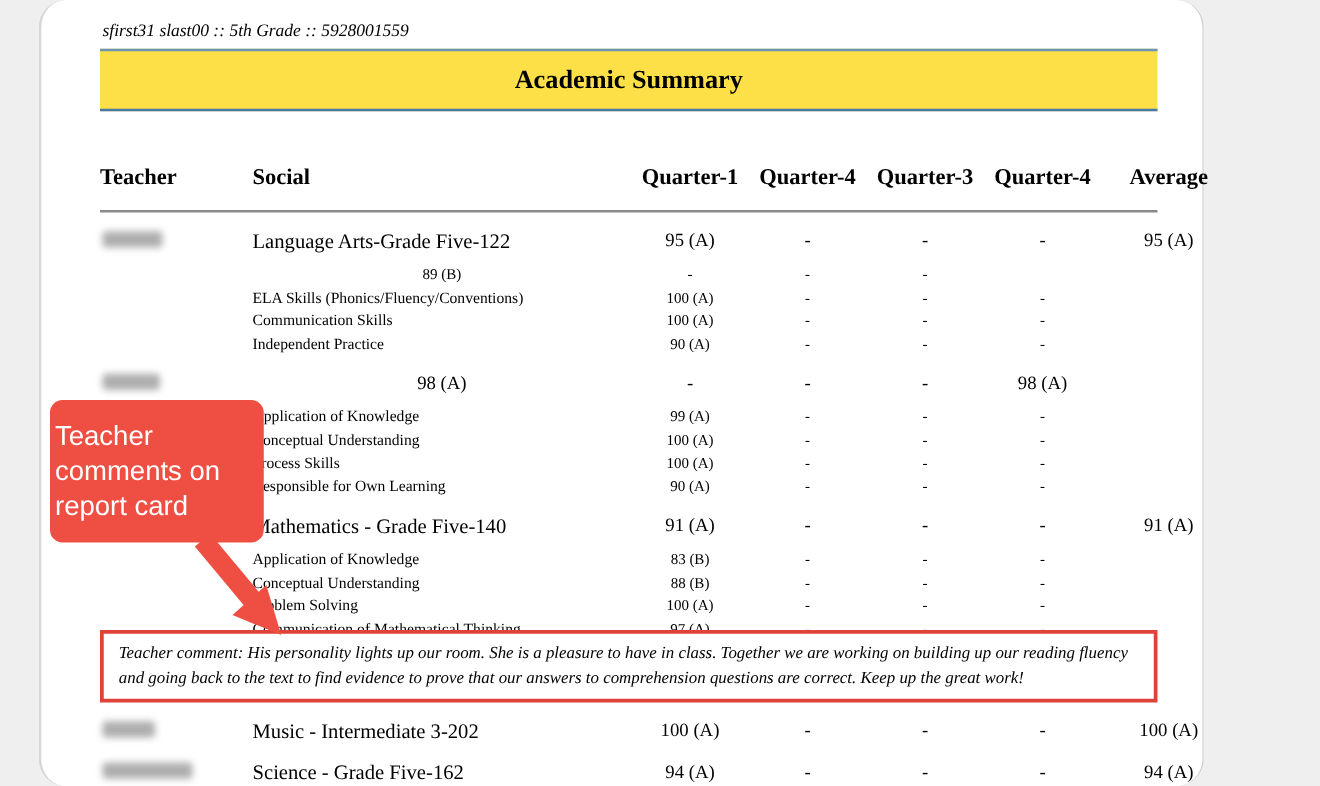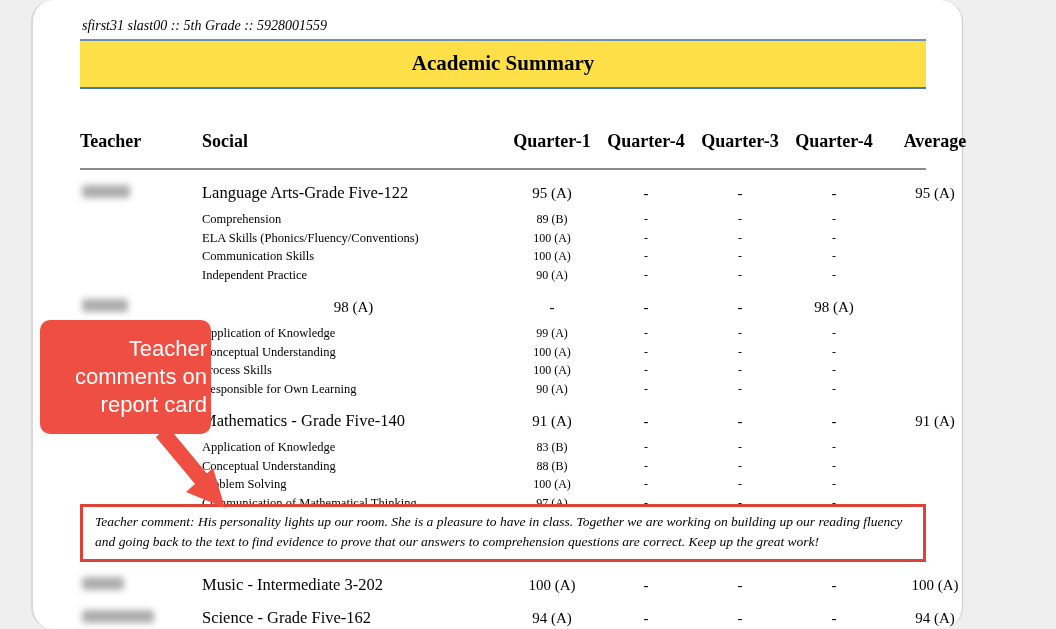--- a/index.html
+++ b/index.html
@@ -57,21 +57,21 @@
     border:3px solid #df4338;
     padding:5px 12px 7px 12px;
     font-style:italic; font-size:13.5px; line-height:20px;
     z-index:3;
   }
 
   .callout {
     position:absolute; left:40px; top:320px; width:171px;
     background:#ef4e43; color:#fff; border-radius:10px;
     font-family:"Liberation Sans", sans-serif;
-    font-size:22px; line-height:28px; text-align:right;
+    font-size:22px; line-height:28px; text-align:left;
     padding:15px 4px; z-index:5;
   }
   .callout-arrow {
     position:absolute; left:148px; top:430px; width:100px; height:85px; z-index:4;
   }
 </style>
 </head>
 <body>
 
 <div class="page">
@@ -99,21 +99,20 @@
               <div class="c-teacher"><span class="blur-blob" style="width: 48px;"></span></div>
               <div class="c-course">Language Arts-Grade Five-122</div>
               <div class="c-q">95 (A)</div>
               <div class="c-q">-</div>
               <div class="c-q">-</div>
               <div class="c-q">-</div>
               <div class="c-avg">95 (A)</div>
             </div>
             <div class="grid-row skill-row">
               <div class="c-teacher"></div>
-              <div class="c-course">Comprehension</div>
               <div class="c-q">89 (B)</div>
               <div class="c-q">-</div>
               <div class="c-q">-</div>
               <div class="c-q">-</div>
               <div class="c-avg"></div>
             </div>
             <div class="grid-row skill-row">
               <div class="c-teacher"></div>
               <div class="c-course">ELA Skills (Phonics/Fluency/Conventions)</div>
               <div class="c-q">100 (A)</div>

